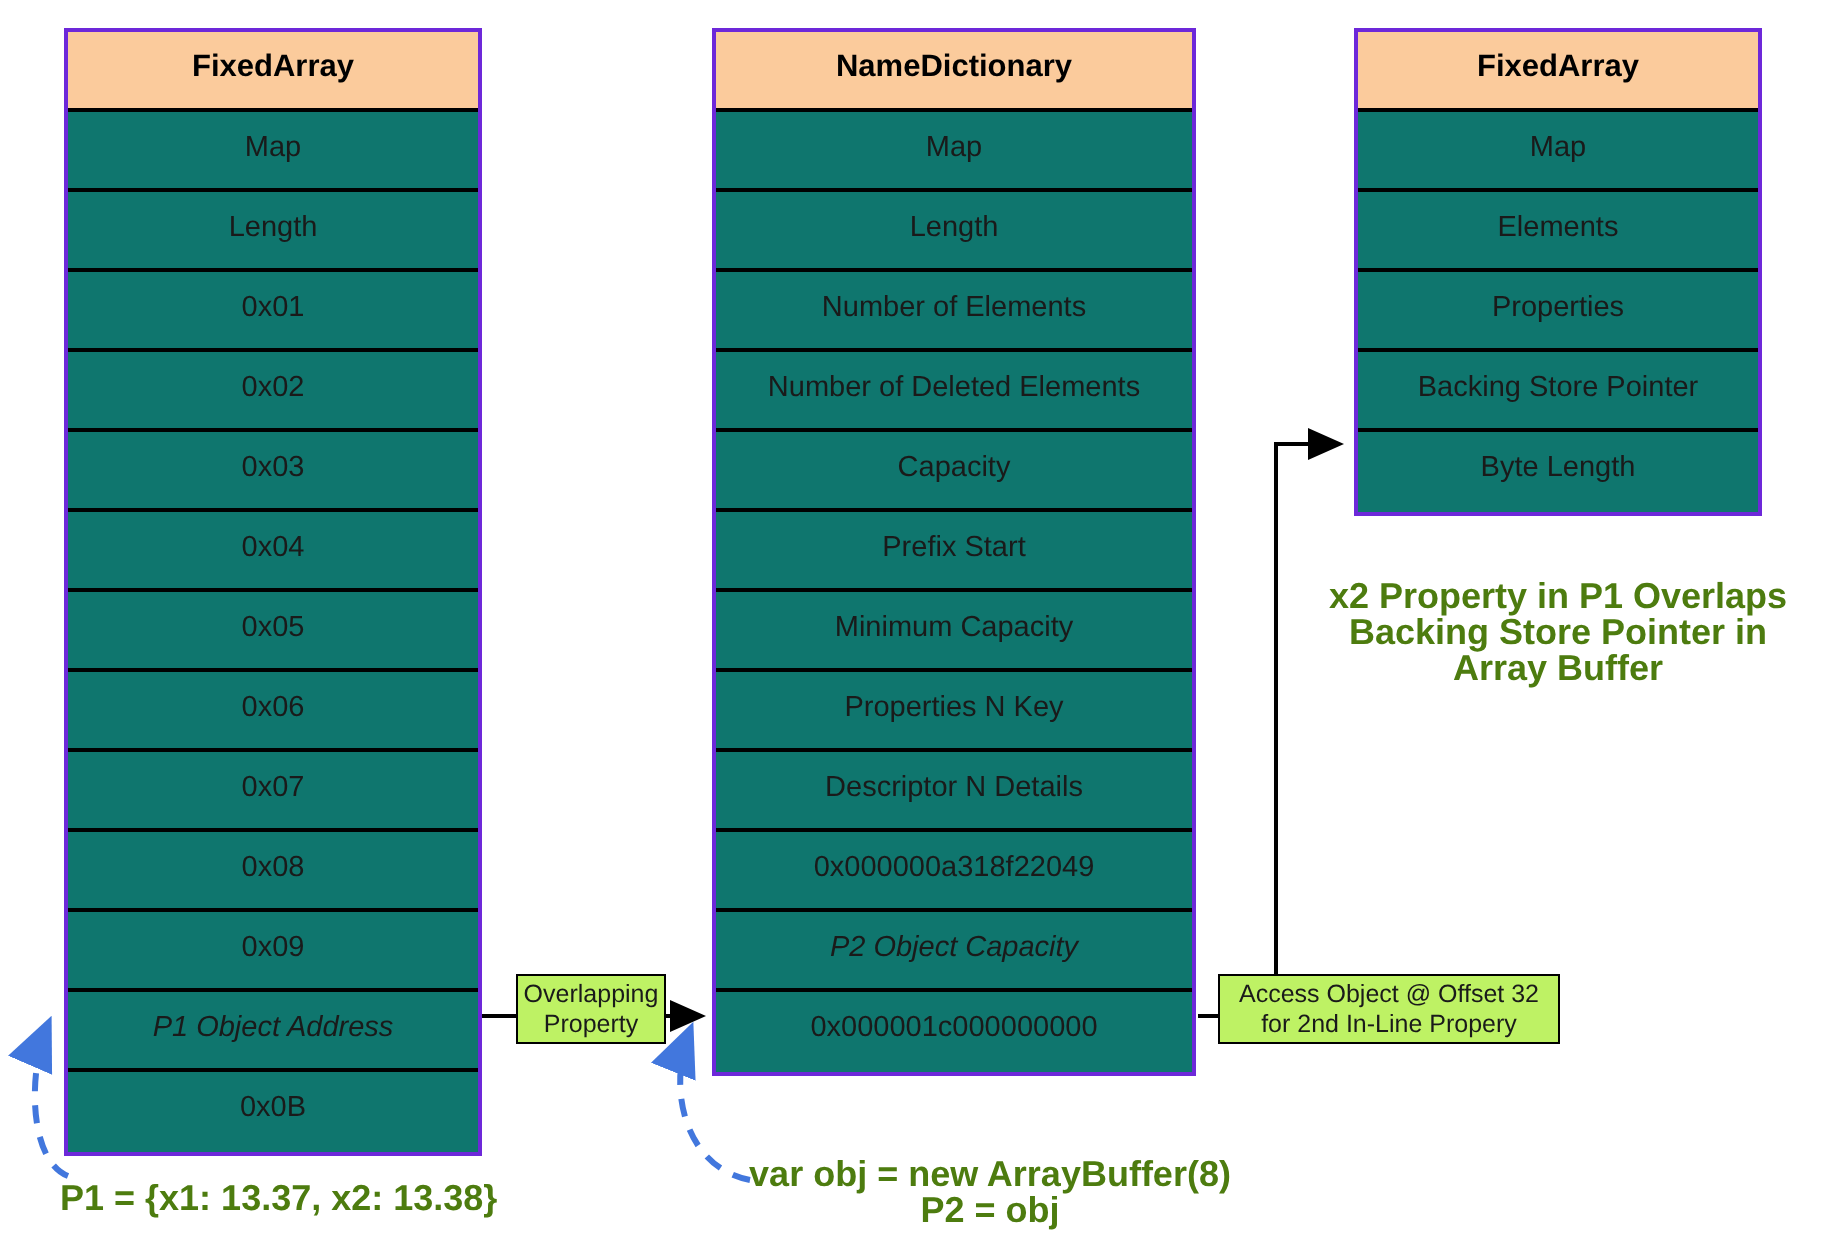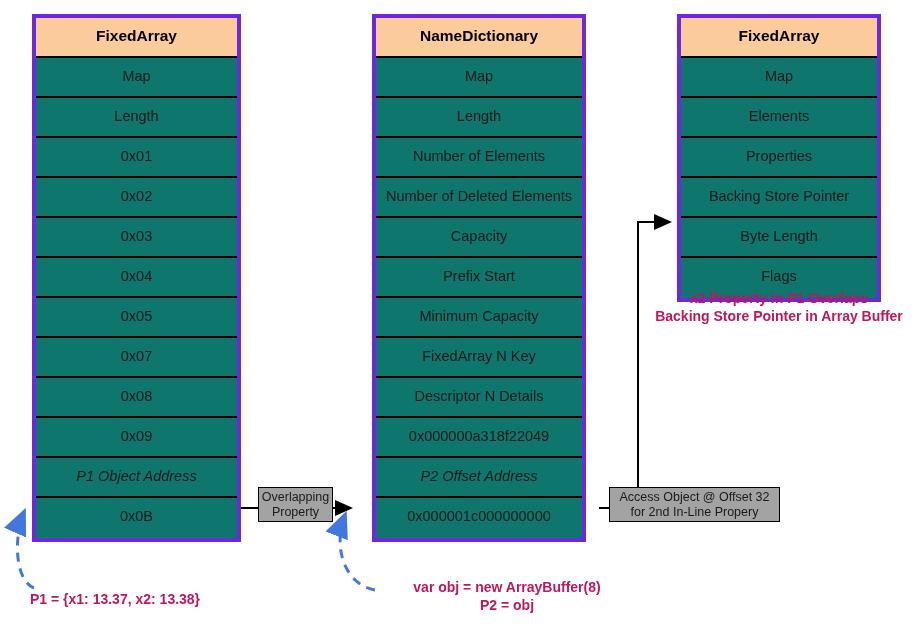--- a/index.html
+++ b/index.html
@@ -17,21 +17,21 @@
   #canvas {
     position: absolute;
     left: 0; top: 0;
     width: 924px;
     height: 625px;
   }
   
   .struct {
     position: absolute;
     box-sizing: border-box;
-    border: 4px solid #6d28d9;
+    border: 2px solid #6d28d9;
     background: #ffffff;
   }
   .struct .row {
     box-sizing: border-box;
     height: 40px;
     line-height: 36px;
     text-align: center;
     font-size: 14.5px;
     color: #1a1a1a;
     border-bottom: 2px solid #000000;
@@ -46,58 +46,58 @@
     background: #fbcb9c;
     font-weight: bold;
     font-size: 15.5px;
     color: #000000;
   }
   .struct .row.italic {
     font-style: italic;
   }
 
   #struct-fixedarray { left: 32px;  top: 14px; width: 209px; }
-  #struct-namedict   { left: 372px; top: 14px; width: 214px; }
+  #struct-namedict   { left: 356px; top: 14px; width: 242px; }
   #struct-arraybuf   { left: 677px; top: 14px; width: 204px; }
 
   
   .edge-label {
     position: absolute;
     box-sizing: border-box;
     border: 1px solid #000000;
-    background: #a3a3a3;
+    background: #bef264;
     text-align: center;
     font-size: 12.5px;
     color: #1a1a1a;
     line-height: 15px;
     padding: 2px 2px 1px 2px;
     white-space: pre-line;
     z-index: 6;
   }
   #label-overlapping {
     left: 258px; top: 487px; width: 75px;
   }
   #label-access {
     left: 609px; top: 487px; width: 171px;
   }
 
   
   .annot {
     position: absolute;
-    color: #be185d;
+    color: #4d7c0f;
     font-weight: bold;
-    font-size: 14px;
+    font-size: 18px;
     line-height: 18px;
     text-align: center;
     white-space: pre-line;
     z-index: 6;
   }
   #annot-overlap  { left: 649px; top: 289px; width: 260px; }
   #annot-p1       { left: 30px;  top: 578px; width: 280px; text-align: left; margin-top: 12px; }
-  #annot-p2       { left: 372px; top: 578px; width: 270px; text-align: center; }
+  #annot-p2       { left: 360px; top: 578px; width: 270px; text-align: center; }
 
   svg { position: absolute; left: 0; top: 0; pointer-events: none; }
 </style>
 </head>
 <body>
 
 <div id="canvas">
 
   <svg width="924" height="625">
     <defs>
@@ -130,51 +130,51 @@
 
   <div class="struct" id="struct-fixedarray">
     <div class="row header">FixedArray</div>
     <div class="row">Map</div>
     <div class="row">Length</div>
     <div class="row">0x01</div>
     <div class="row">0x02</div>
     <div class="row">0x03</div>
     <div class="row">0x04</div>
     <div class="row">0x05</div>
+    <div class="row">0x06</div>
     <div class="row">0x07</div>
     <div class="row">0x08</div>
     <div class="row">0x09</div>
     <div class="row italic">P1 Object Address</div>
     <div class="row">0x0B</div>
   </div>
 
   <div class="struct" id="struct-namedict">
     <div class="row header">NameDictionary</div>
     <div class="row">Map</div>
     <div class="row">Length</div>
     <div class="row">Number of Elements</div>
     <div class="row">Number of Deleted Elements</div>
     <div class="row">Capacity</div>
     <div class="row">Prefix Start</div>
     <div class="row">Minimum Capacity</div>
-    <div class="row">FixedArray N Key</div>
+    <div class="row">Properties N Key</div>
     <div class="row">Descriptor N Details</div>
     <div class="row">0x000000a318f22049</div>
-    <div class="row italic">P2 Offset Address</div>
+    <div class="row italic">P2 Object Capacity</div>
     <div class="row">0x000001c000000000</div>
   </div>
 
   <div class="struct" id="struct-arraybuf">
     <div class="row header">FixedArray</div>
     <div class="row">Map</div>
     <div class="row">Elements</div>
     <div class="row">Properties</div>
     <div class="row">Backing Store Pointer</div>
     <div class="row">Byte Length</div>
-    <div class="row">Flags</div>
   </div>
 
   <div class="edge-label" id="label-overlapping">Overlapping
 Property</div>
 
   <div class="edge-label" id="label-access">Access  Object @ Offset 32
 for 2nd In-Line Propery</div>
 
   <div class="annot" id="annot-overlap">x2 Property in P1 Overlaps
 Backing Store Pointer in Array Buffer</div>

